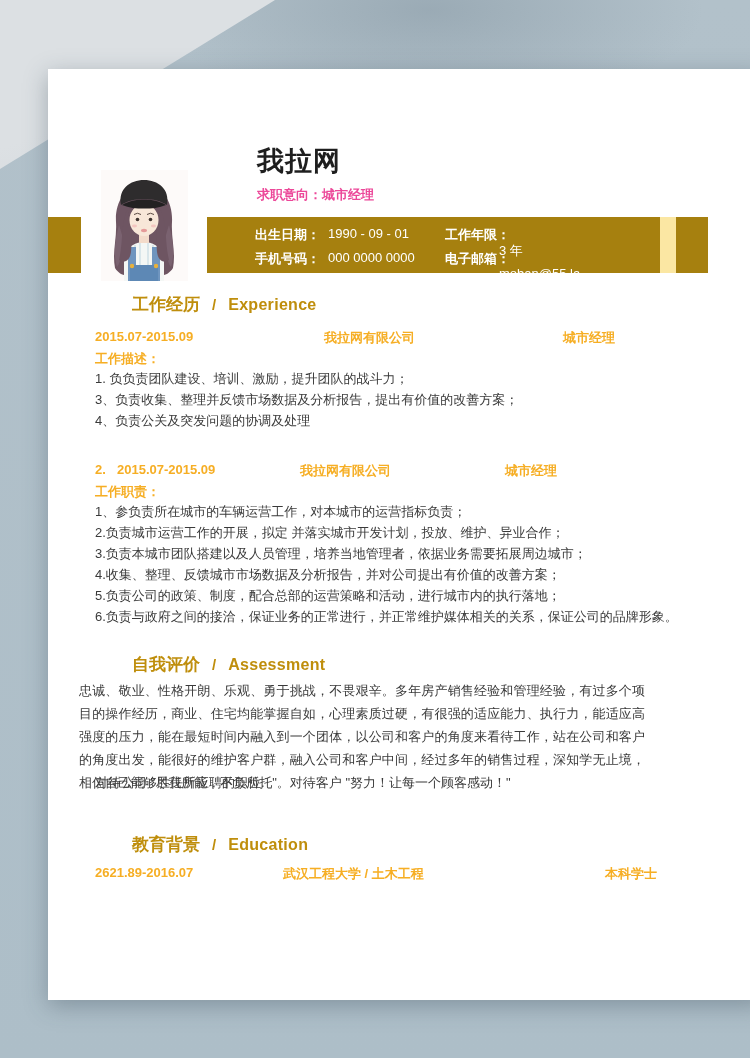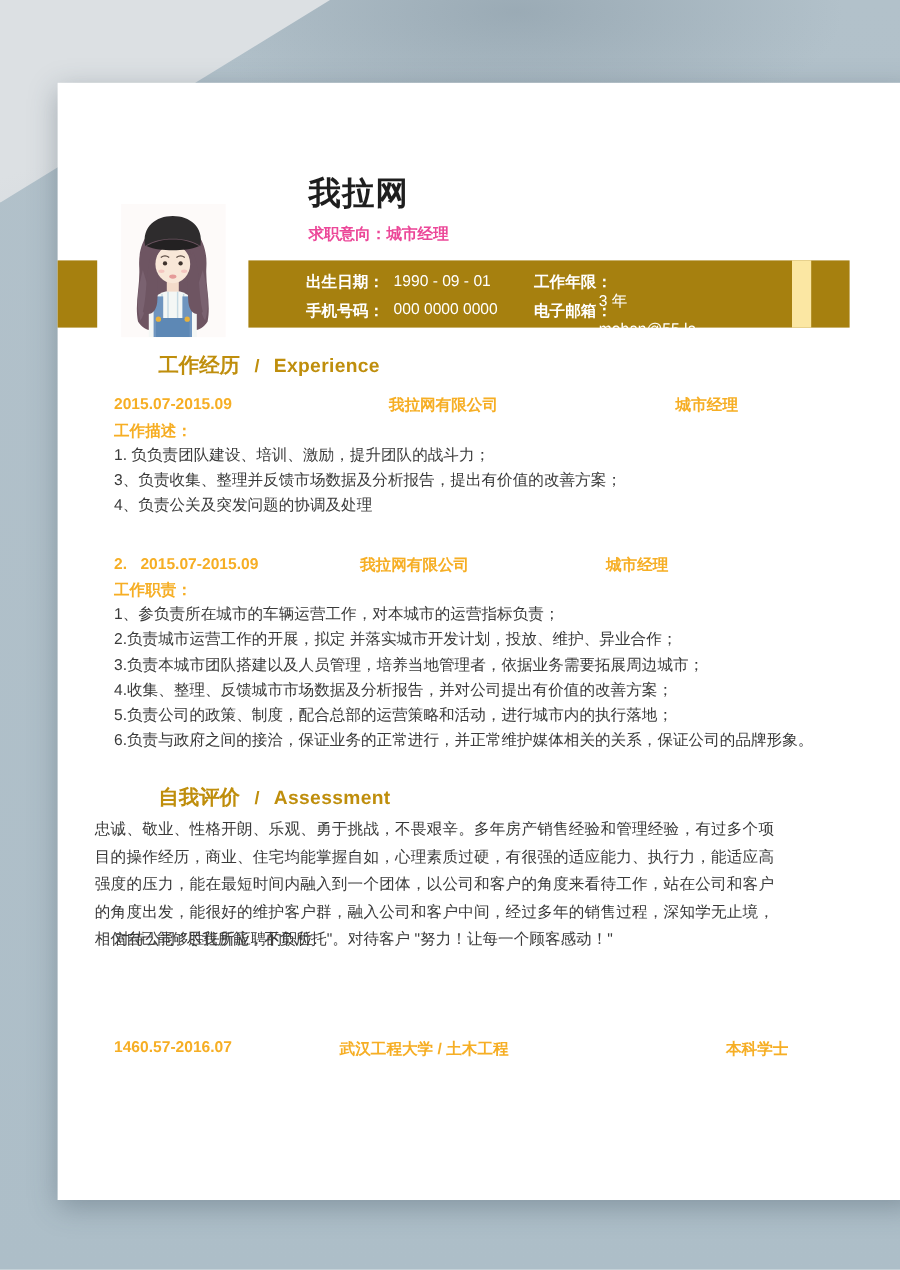--- a/index.html
+++ b/index.html
@@ -214,20 +214,23 @@
       <li>5.负责公司的政策、制度，配合总部的运营策略和活动，进行城市内的执行落地；</li>
       <li>6.负责与政府之间的接洽，保证业务的正常进行，并正常维护媒体相关的关系，保证公司的品牌形象。</li>
     </ul>
 
     <div class="sec-title t-ass">
       <span>自我评价</span><span class="sep">/</span><span class="en">Assessment</span>
     </div>
     <p class="ass-text">忠诚、敬业、性格开朗、乐观、勇于挑战，不畏艰辛。多年房产销售经验和管理经验，有过多个项目的操作经历，商业、住宅均能掌握自如，心理素质过硬，有很强的适应能力、执行力，能适应高强度的压力，能在最短时间内融入到一个团体，以公司和客户的角度来看待工作，站在公司和客户的角度出发，能很好的维护客户群，融入公司和客户中间，经过多年的销售过程，深知学无止境，相信自己能够胜任所应聘的职位.</p>
     <p class="ass-motto">对待公司 "尽我所能，不负所托"。对待客户 "努力！让每一个顾客感动！"</p>
 
+    <div class="sec-title t-edu">
+      <span>教育背景</span><span class="sep">/</span><span class="en">Education</span>
+    </div>
     <div class="edu-row">
-      <span class="period">1460.57-2016.07</span>
+      <span class="period">2621.89-2016.07</span>
       <span class="school">武汉工程大学 / 土木工程</span>
       <span class="degree">本科学士</span>
     </div>
 
   </div>
 </div>
 
 </body></html>

